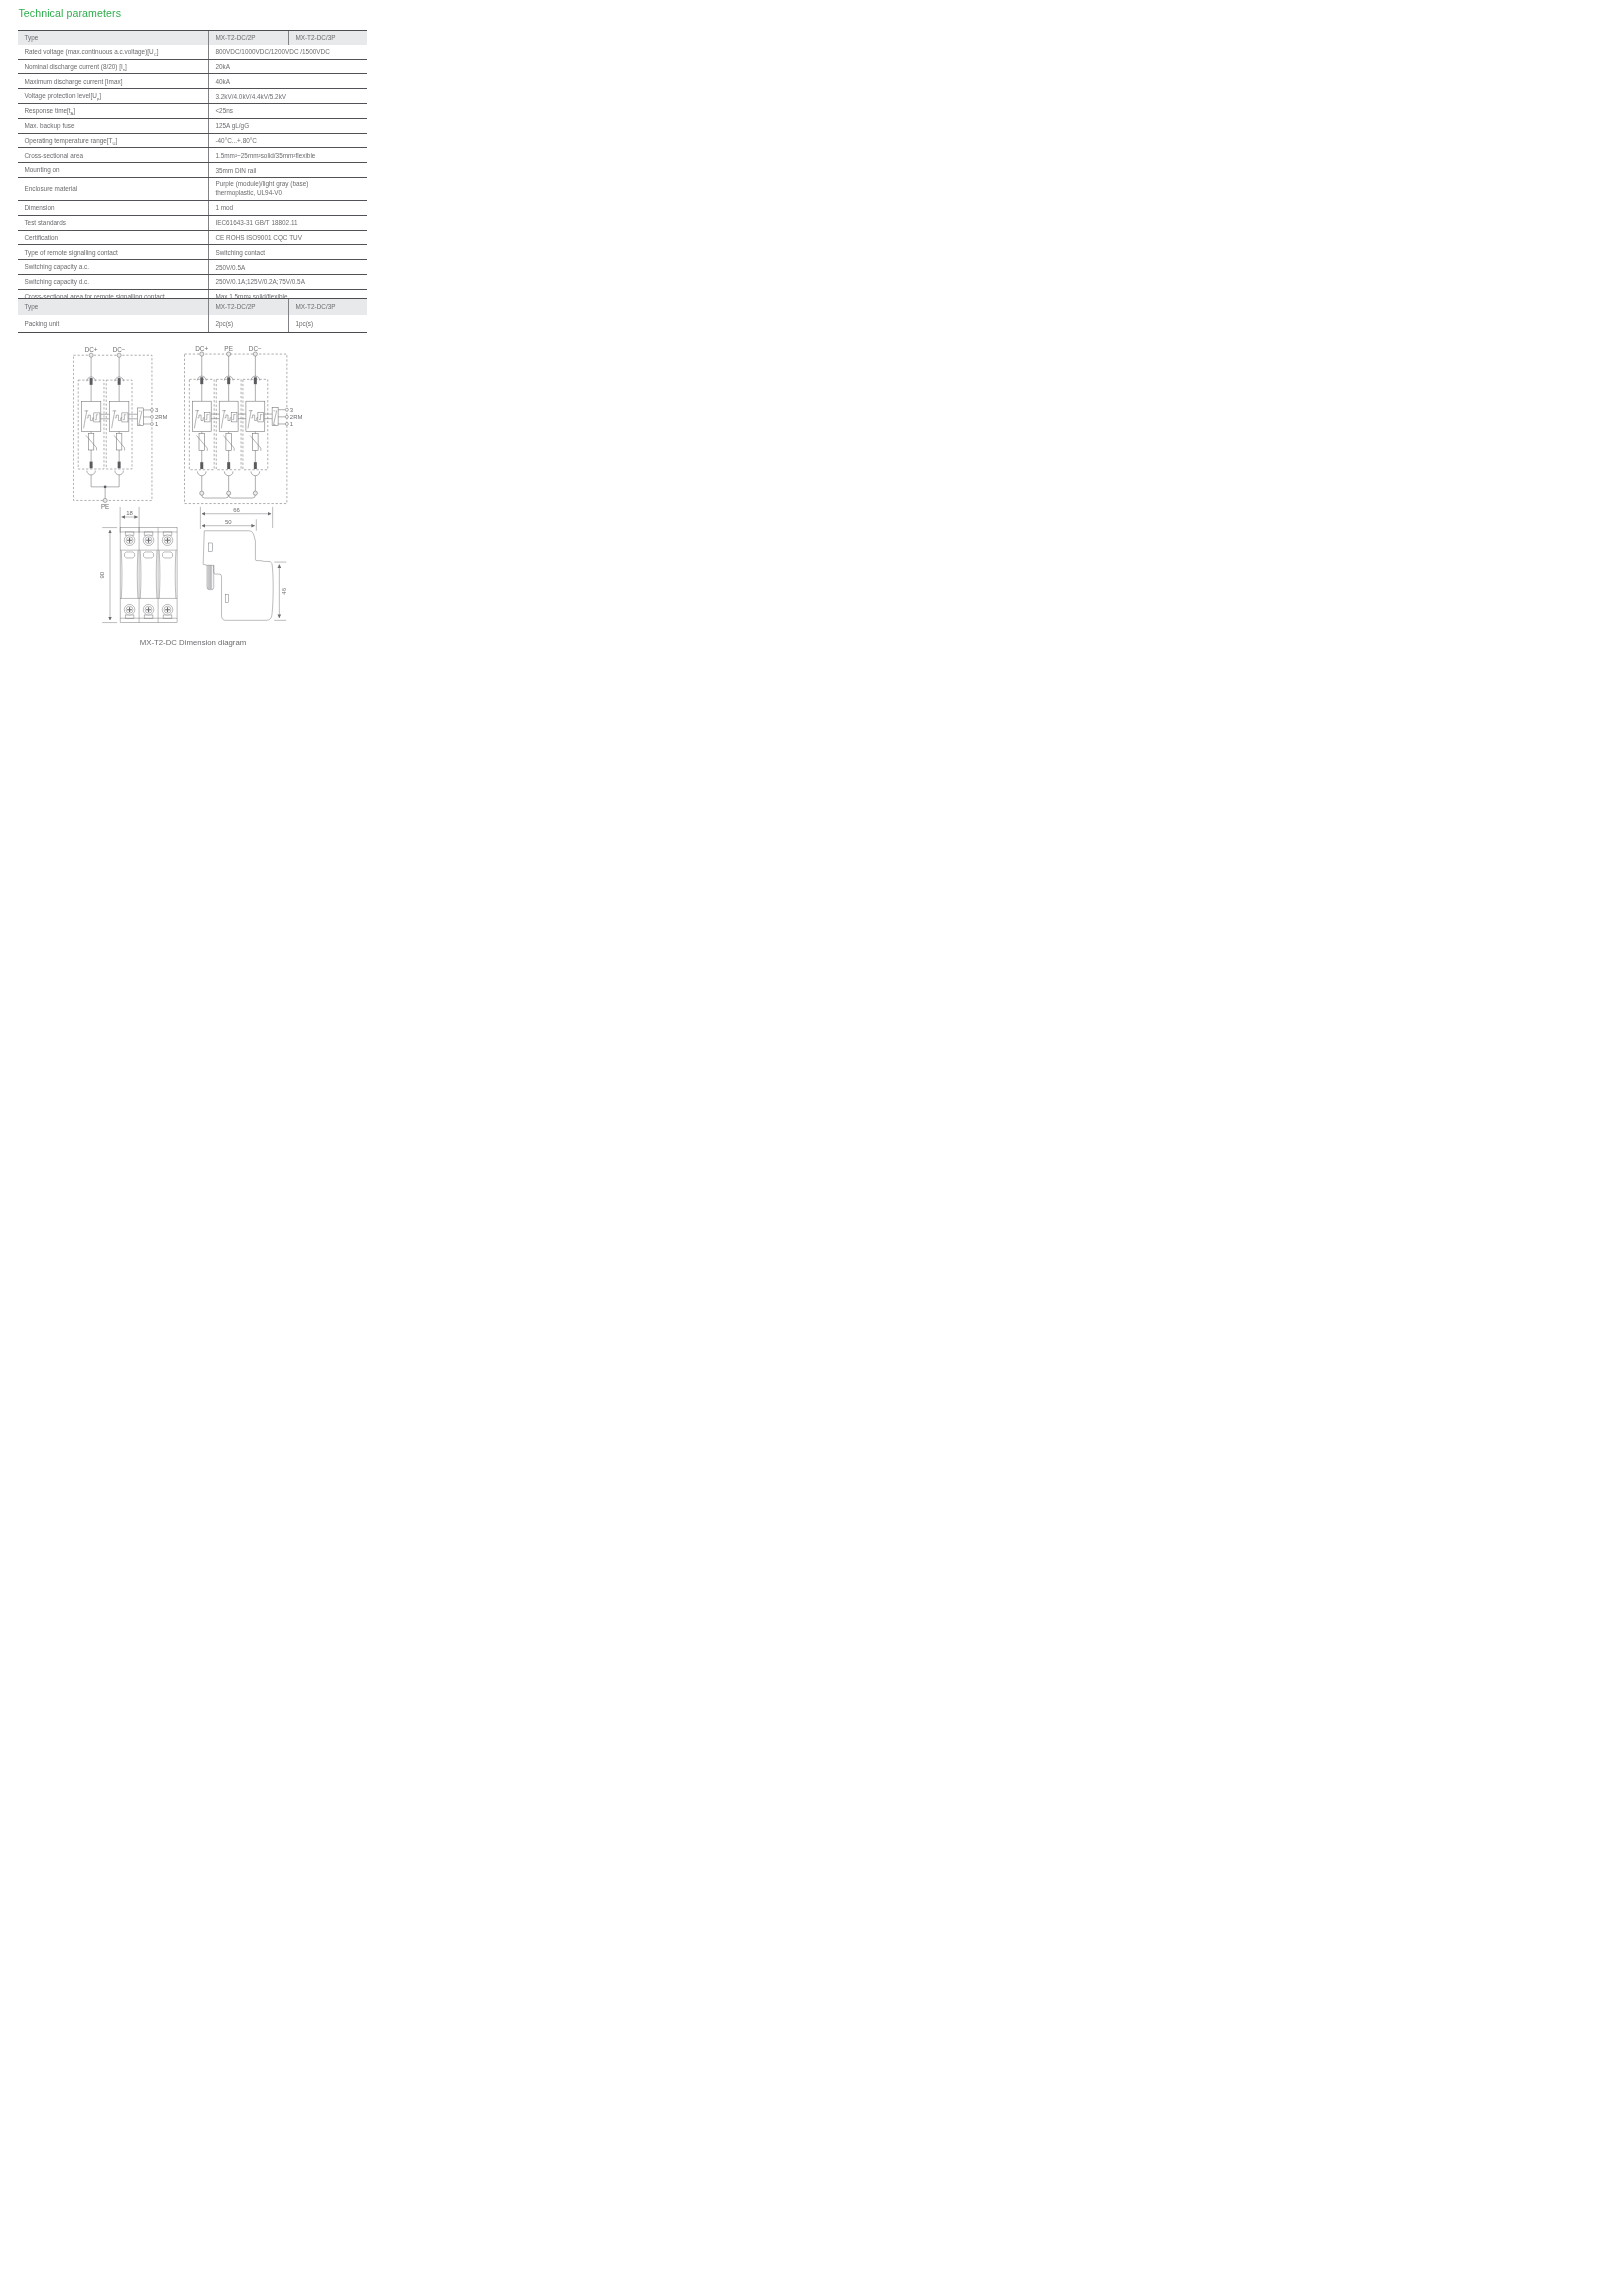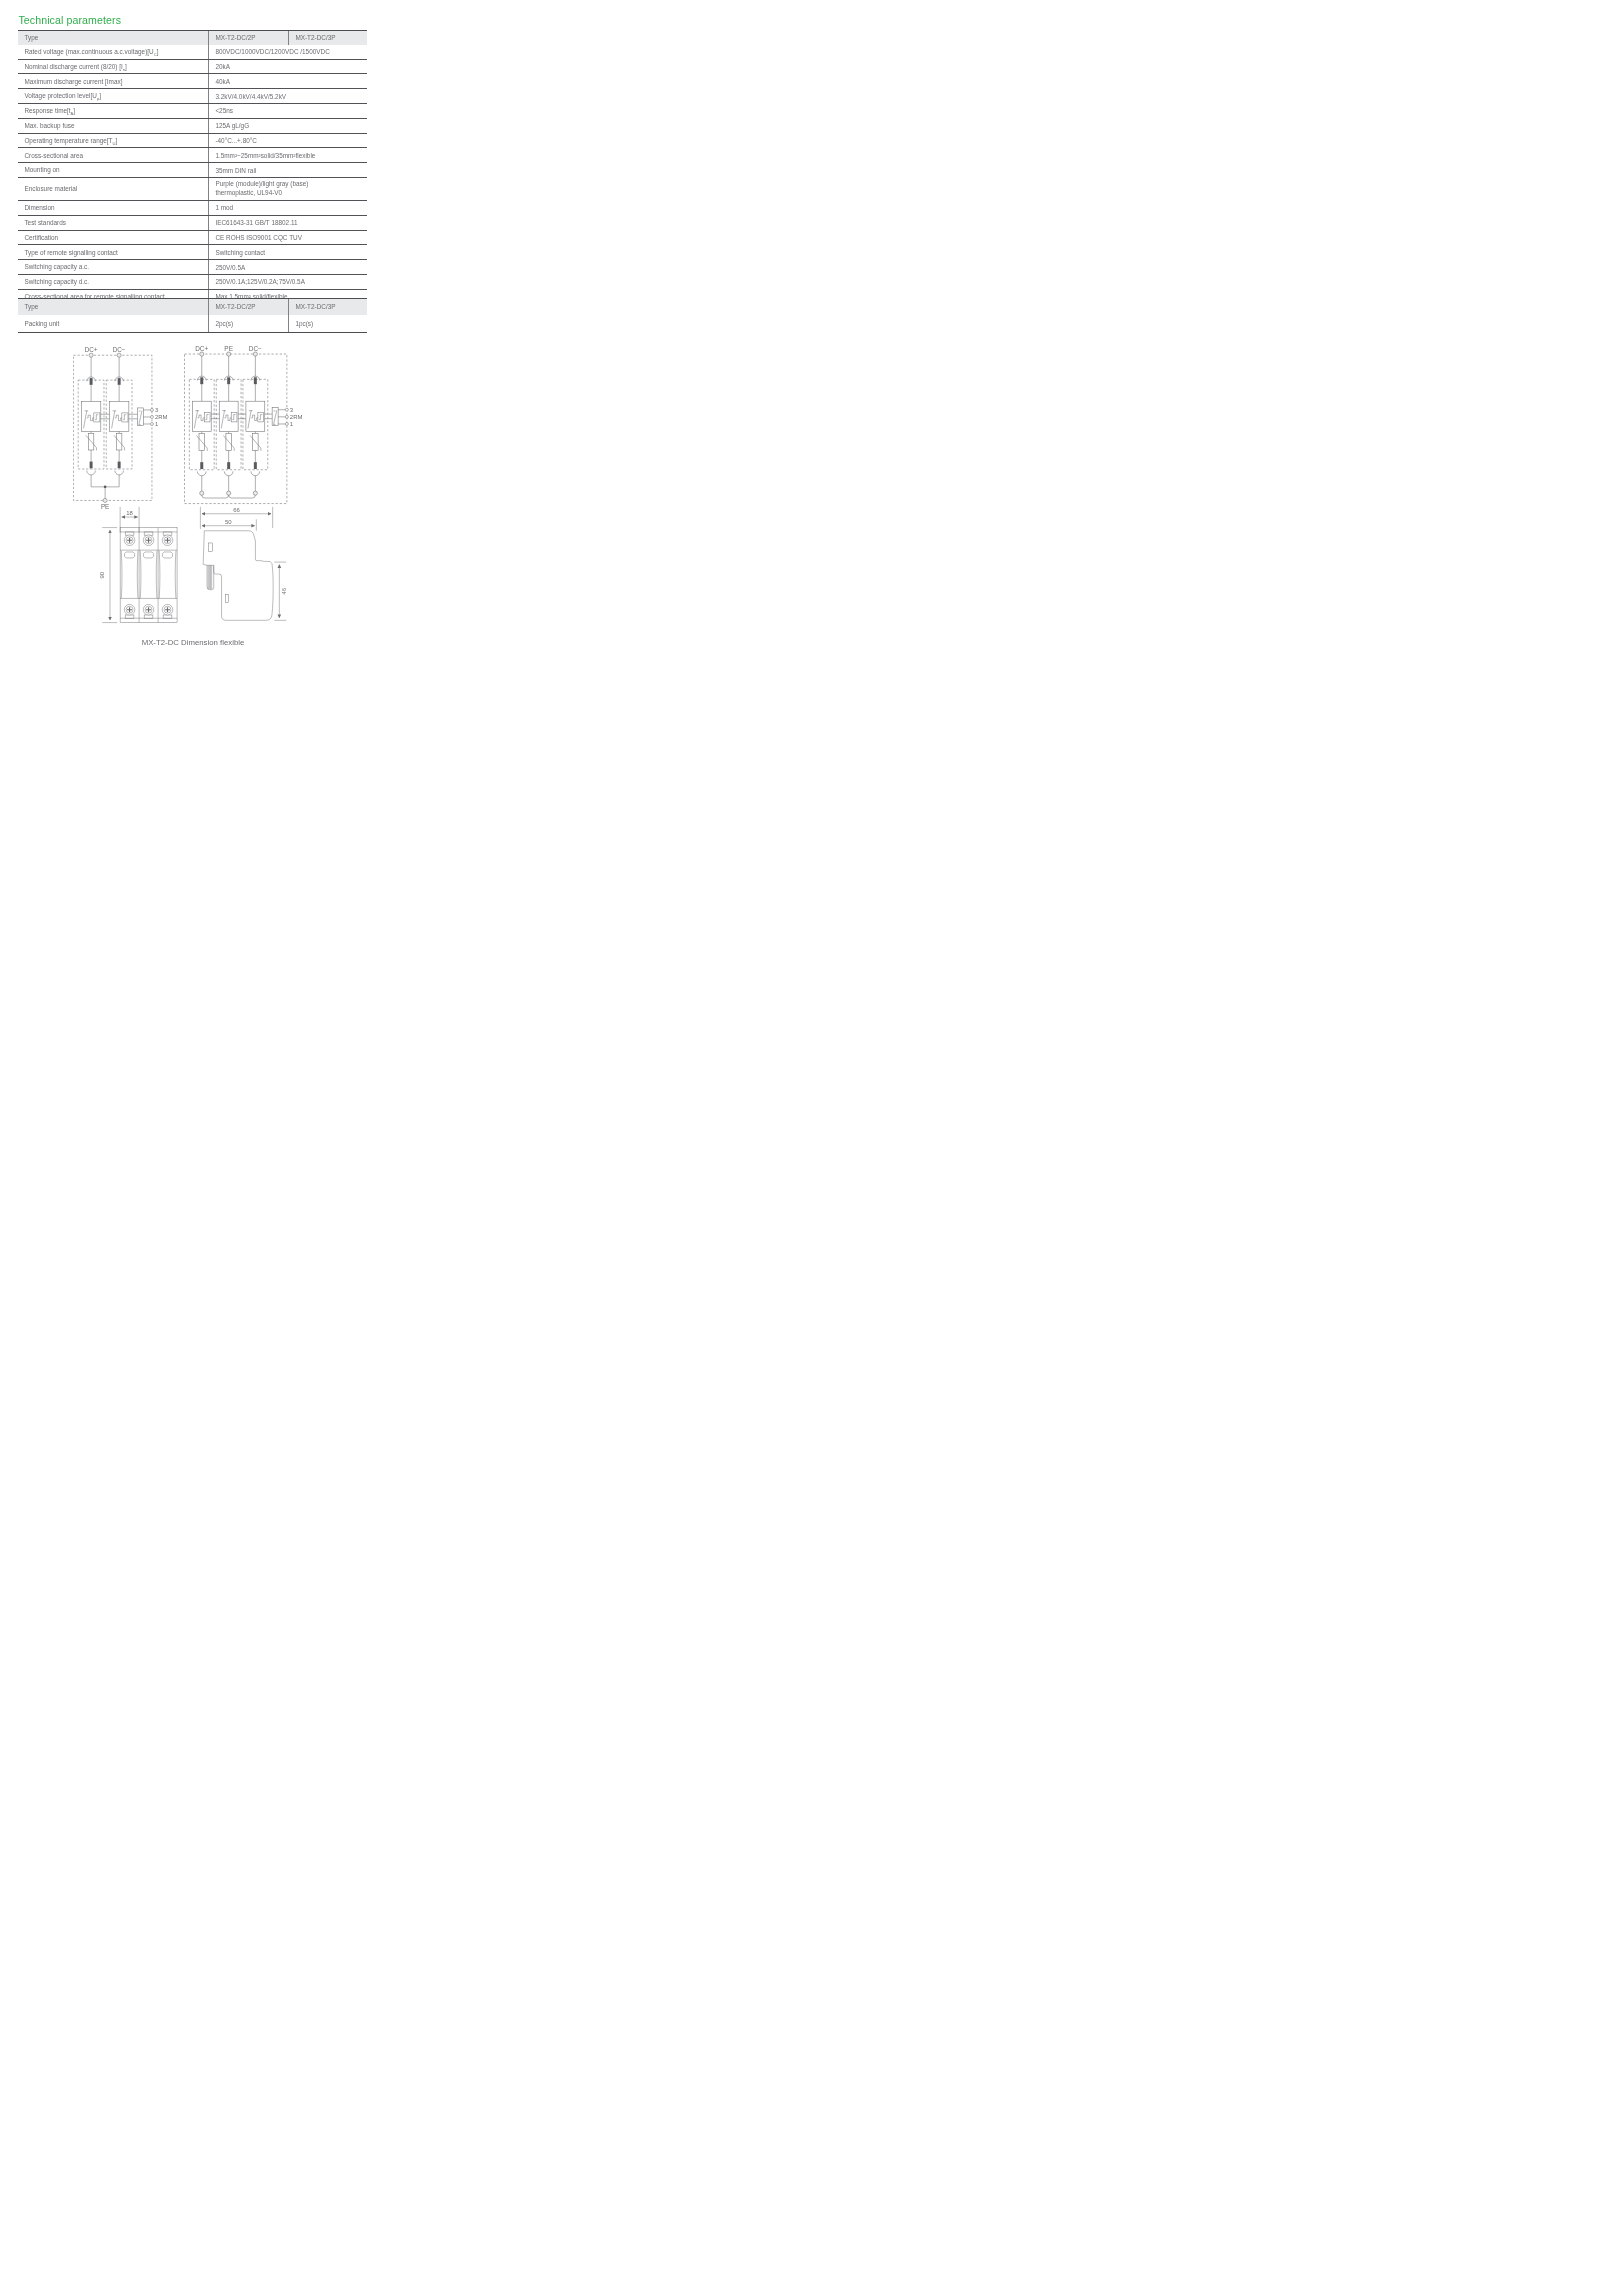--- a/index.html
+++ b/index.html
@@ -1,18 +1,18 @@
 <!DOCTYPE html>
 <html style="font-size:7.3px"><head>
 <meta charset="utf-8">
 <style>
   html,body{margin:0;padding:0;background:#ffffff;}
   .page{position:relative;width:403px;height:655px;background:#fff;
         font-family:"Liberation Sans", sans-serif;color:#6b6c70;overflow:hidden;}
-  .title{position:absolute;left:18.4px;top:7.3px;font-size:10.6px;letter-spacing:0.1px;color:#2eae4b;margin-top:7px;}
+  .title{position:absolute;left:18.4px;top:7.3px;font-size:10.6px;letter-spacing:0.1px;color:#2eae4b;}
 
   
   .spec-table{position:absolute;left:18px;top:30px;width:349px;
               border-top:0.9px solid #4b4c50;border-bottom:0.9px solid #4b4c50;font-size:6.4px;}
   .thead{display:flex;background:#e8e9ea;height:13.8px;}
   .trow{display:flex;min-height:13.8px;border-top:0.9px solid #515256;align-items:stretch;}
   .tbody .trow:first-child{border-top:none;}
   .trow.tall{min-height:22px;}
   .hc1,.c1{width:184px;padding-left:6.4px;display:flex;align-items:center;flex:none;}
   .hc2{width:73px;padding-left:6px;border-left:0.5px solid #818285;display:flex;align-items:center;flex:none;}
@@ -496,16 +496,16 @@
       <rect x="55" y="165" width="16" height="38"></rect>
       <rect x="128" y="388" width="14" height="36"></rect>
     </g>
     <g font-size="26">
       <text x="176" y="30" text-anchor="middle">66</text>
       <text x="140" y="82" text-anchor="middle">50</text>
       <text x="390" y="375" text-anchor="middle" transform="rotate(-90 390 375)">46</text>
     </g>
   </svg>
 
-  <div class="caption">MX-T2-DC Dimension flexible</div>
+  <div class="caption">MX-T2-DC Dimension diagram</div>
 
 </div>
 
 
 </body></html>

